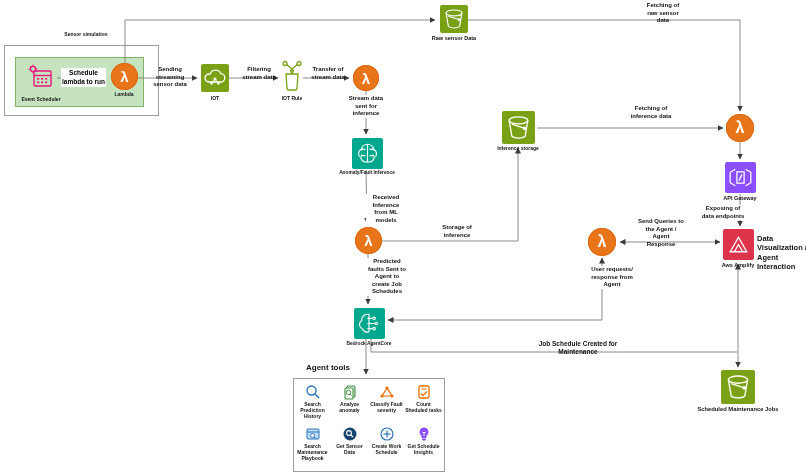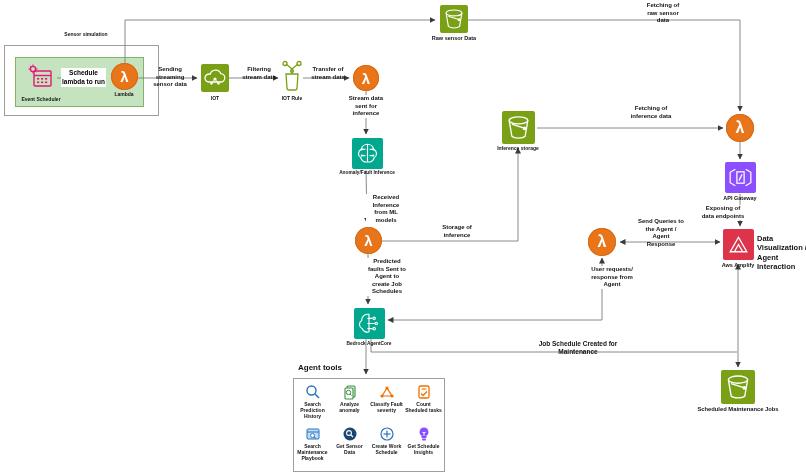--- a/index.html
+++ b/index.html
@@ -243,21 +243,21 @@
       <g fill="none" stroke="#fff" stroke-width="1.2">
         <ellipse cx="15" cy="8.5" rx="8.5" ry="3.2"></ellipse>
         <path d="M6.5,8.5 L9,23 a6.5,2.6 0 0 0 12,0 L23.5,8.5"></path>
         <path d="M9,12 L20,15.5"></path>
           <circle cx="20.5" cy="15.8" r="1" fill="#fff"></circle>
       </g>
     </svg>
   </div>
   <span class="cap" style="left:696px;top:406px;width:84px;font-size:5.8px;">Scheduled Maintenance Jobs</span>
 
-  <span class="lbl" style="left:292px;top:363px;width:56px;font-size:8px;font-weight:700;">Agent tools</span>
+  <span class="lbl" style="left:300px;top:363px;width:56px;font-size:8px;font-weight:700;">Agent tools</span>
 
   <div class="toolcell" style="left:294px;top:384px;">
     <svg class="ticon" width="16" height="16" viewBox="0 0 16 16">
       <circle cx="6.5" cy="6.5" r="4.5" fill="none" stroke="#2E73B8" stroke-width="1.4"></circle>
       <line x1="10" y1="10" x2="14" y2="14" stroke="#2E73B8" stroke-width="1.6"></line>
     </svg>
     <span class="tlabel">Search Prediction History</span>
   </div>
 
   <div class="toolcell" style="left:331px;top:384px;">

